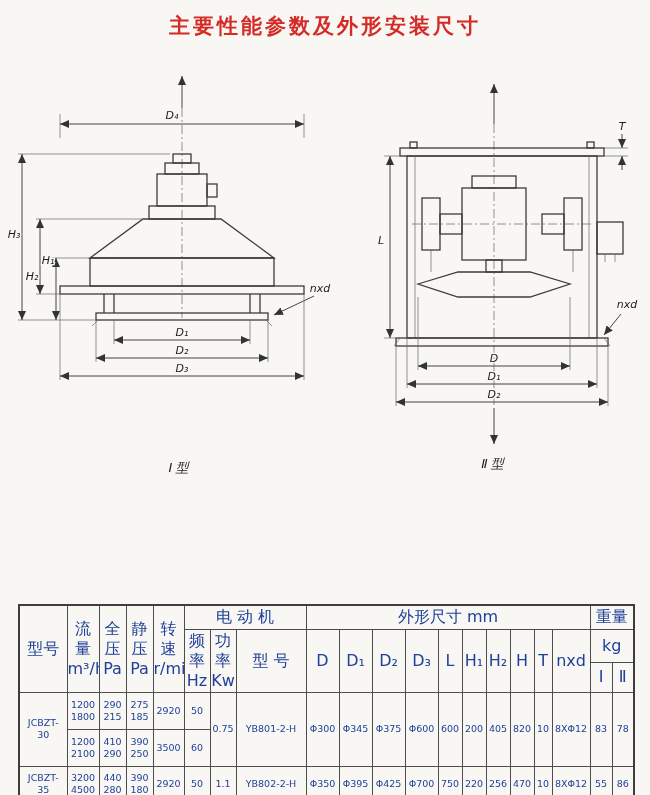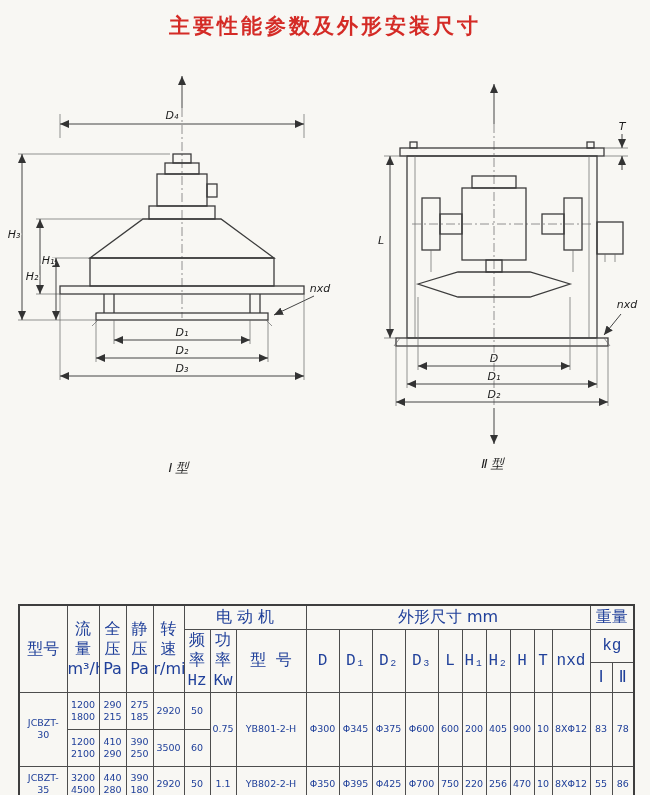--- a/index.html
+++ b/index.html
@@ -39,21 +39,21 @@
   }
   th, td {
     border:1px solid #4d4d4d;
     color:#20409a;
     font-size:9.5px; line-height:1.25;
     text-align:center; vertical-align:middle;
     padding:1px 0; font-weight:normal; overflow:hidden;
   }
   thead th { font-size:16px; }
   thead tr.h1 { height:24px; }
-  thead tr.h2 { height:26px;font-family:Liberation Mono, monospace; }
+  thead tr.h2 { height:26px; }
   thead tr.h3 { height:19px; }
   tbody tr { height:37px; }
   .pre { white-space:pre-line; }
 </style>
 </head>
 <body>
 
 <div class="page">
 
   <h1 class="title">主要性能参数及外形安装尺寸</h1>
@@ -327,21 +327,21 @@
           <td>50</td>
           <td rowspan="2">0.75</td>
           <td rowspan="2">YB801-2-H</td>
           <td rowspan="2">Φ300</td>
           <td rowspan="2">Φ345</td>
           <td rowspan="2">Φ375</td>
           <td rowspan="2">Φ600</td>
           <td rowspan="2">600</td>
           <td rowspan="2">200</td>
           <td rowspan="2">405</td>
-          <td rowspan="2">900</td>
+          <td rowspan="2">820</td>
           <td rowspan="2">10</td>
           <td rowspan="2">8XΦ12</td>
           <td rowspan="2">83</td>
           <td rowspan="2">78</td>
         </tr>
         <tr>
           <td class="pre">1200
 2100</td>
           <td class="pre">410
 290</td>

